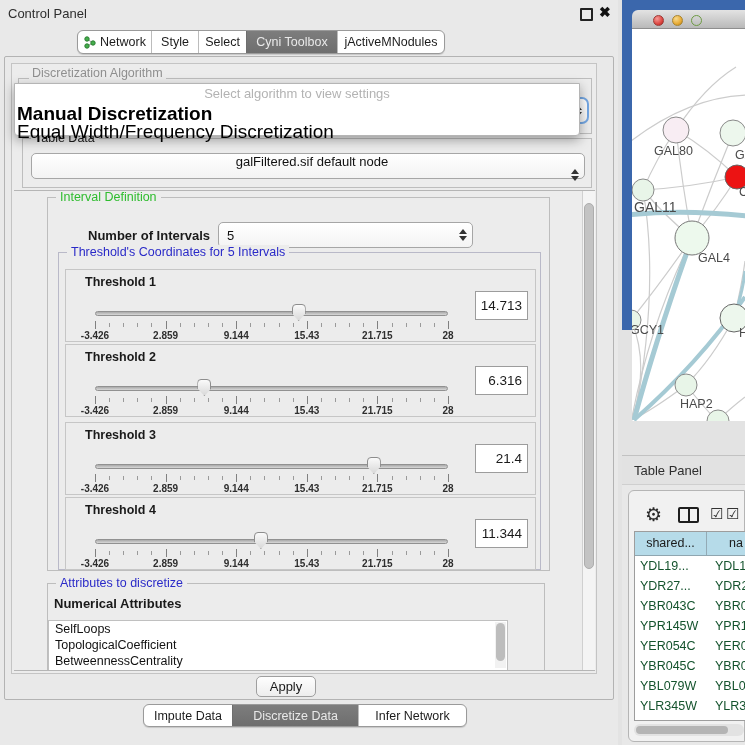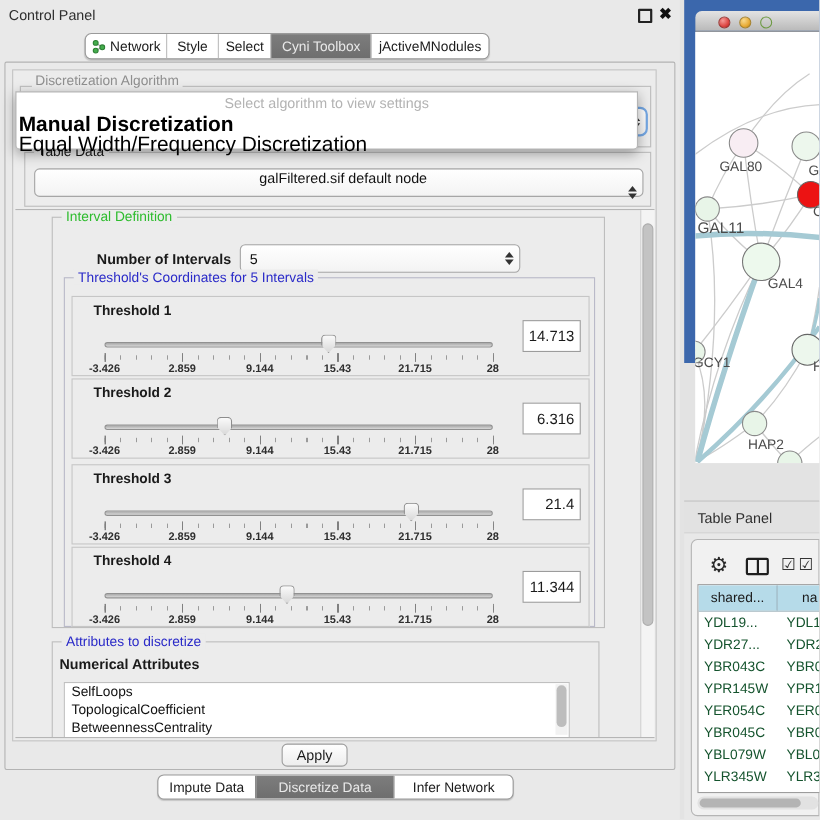--- a/index.html
+++ b/index.html
@@ -243,21 +243,21 @@
               <span class="slbl" style="left:382px;">28</span>
               <div class="abs vbox">11.344</div>
             </div>
 
           </div>
         </div>
 
         <div class="abs group" style="left:33px;top:392px;width:498px;height:120px;">
           <span class="legend" style="color:#2a2ac8;">Attributes to discretize</span>
           <span class="abs" style="left:6px;top:12px;font-size:13px;font-weight:bold;">Numerical Attributes</span>
-          <div class="abs listbox" style="left:10px;top:36px;width:460px;height:51px;">
+          <div class="abs listbox" style="left:0;top:36px;width:460px;height:51px;">
             <div class="li">SelfLoops</div>
             <div class="li">TopologicalCoefficient</div>
             <div class="li">BetweennessCentrality</div>
             <div class="lsb">
                 <div class="thumb"></div>
               </div>
           </div>
         </div>
 
         <div class="abs vsb">

